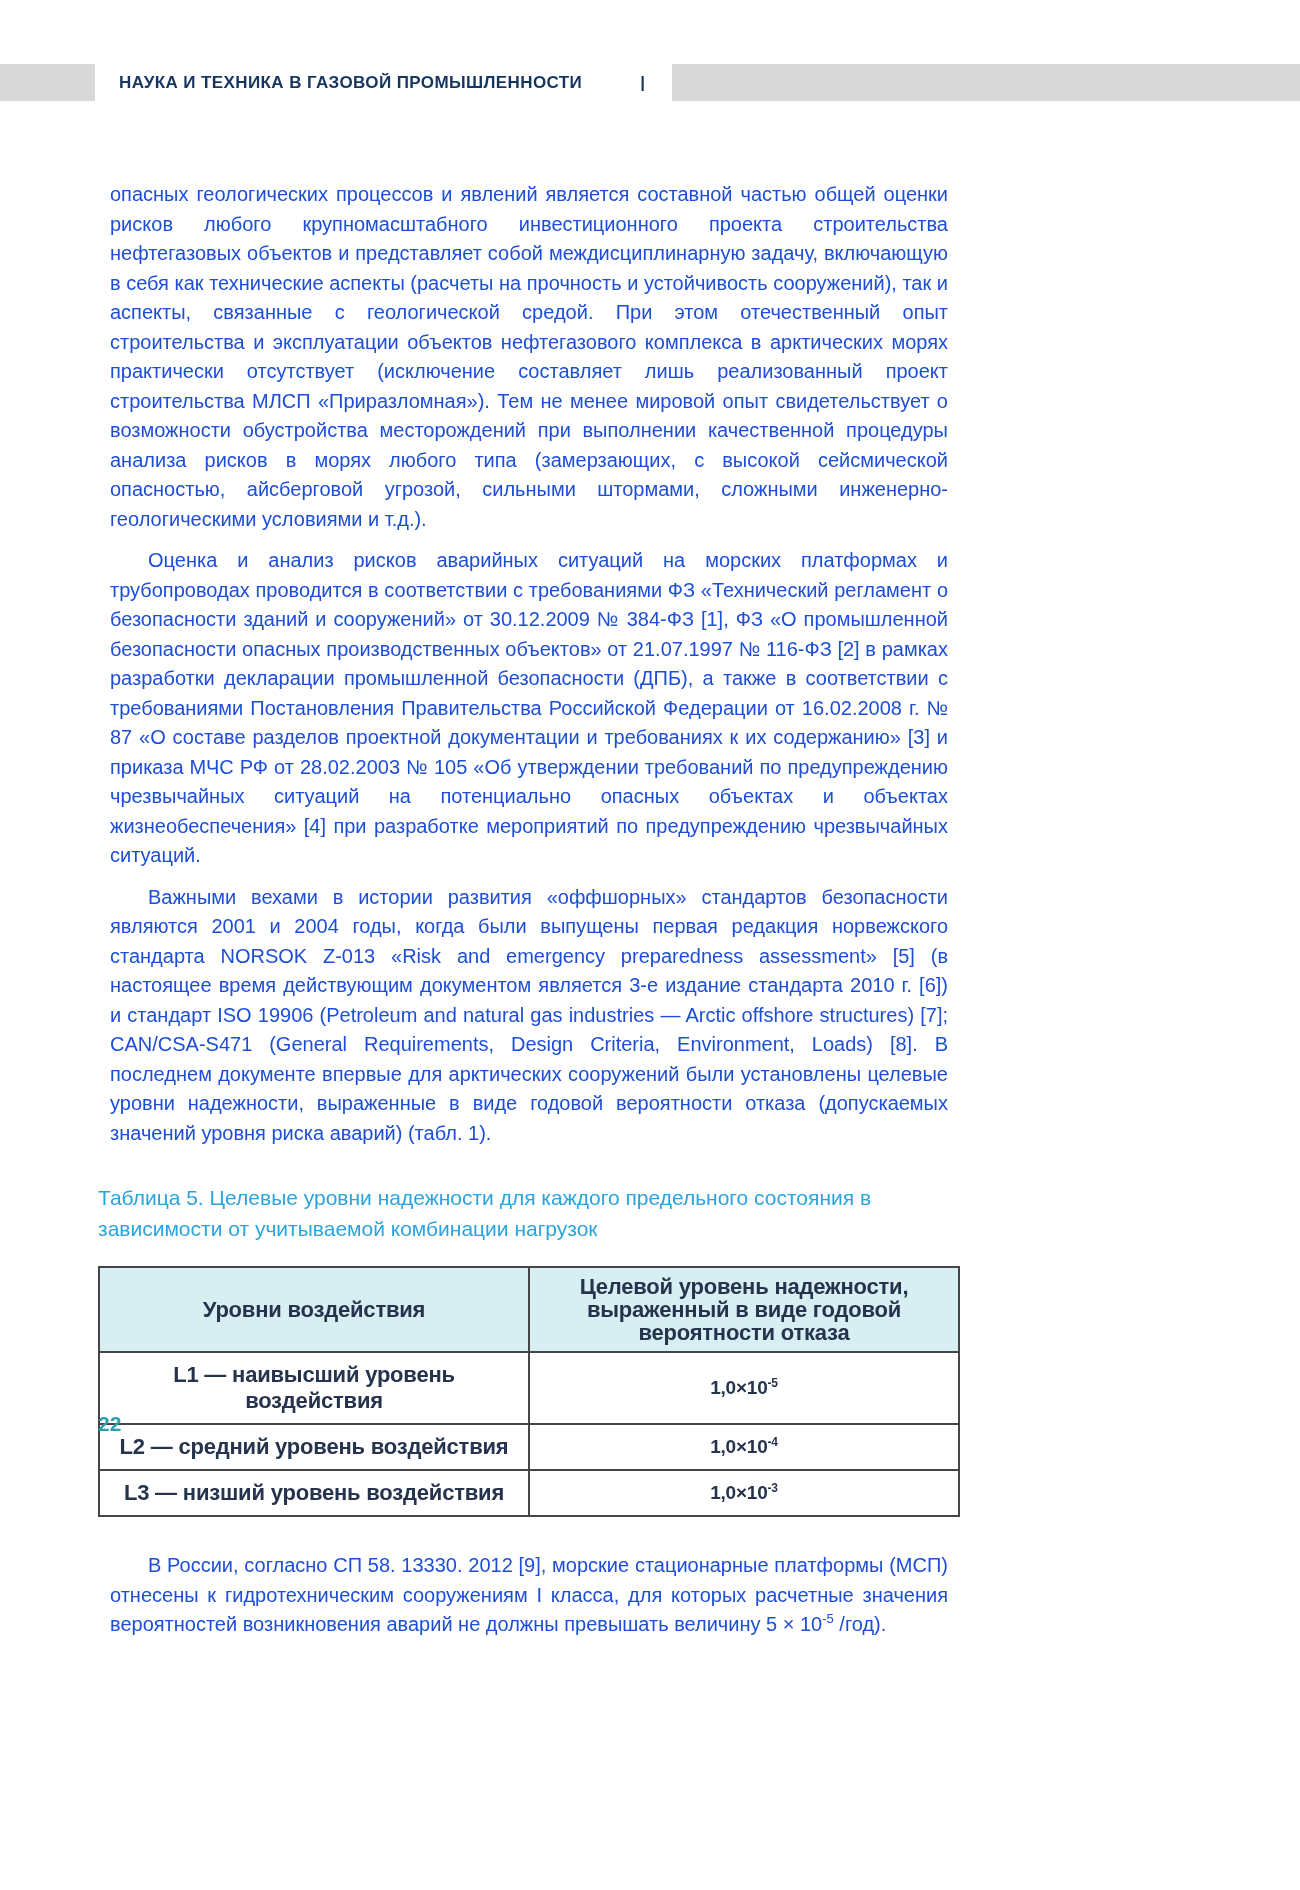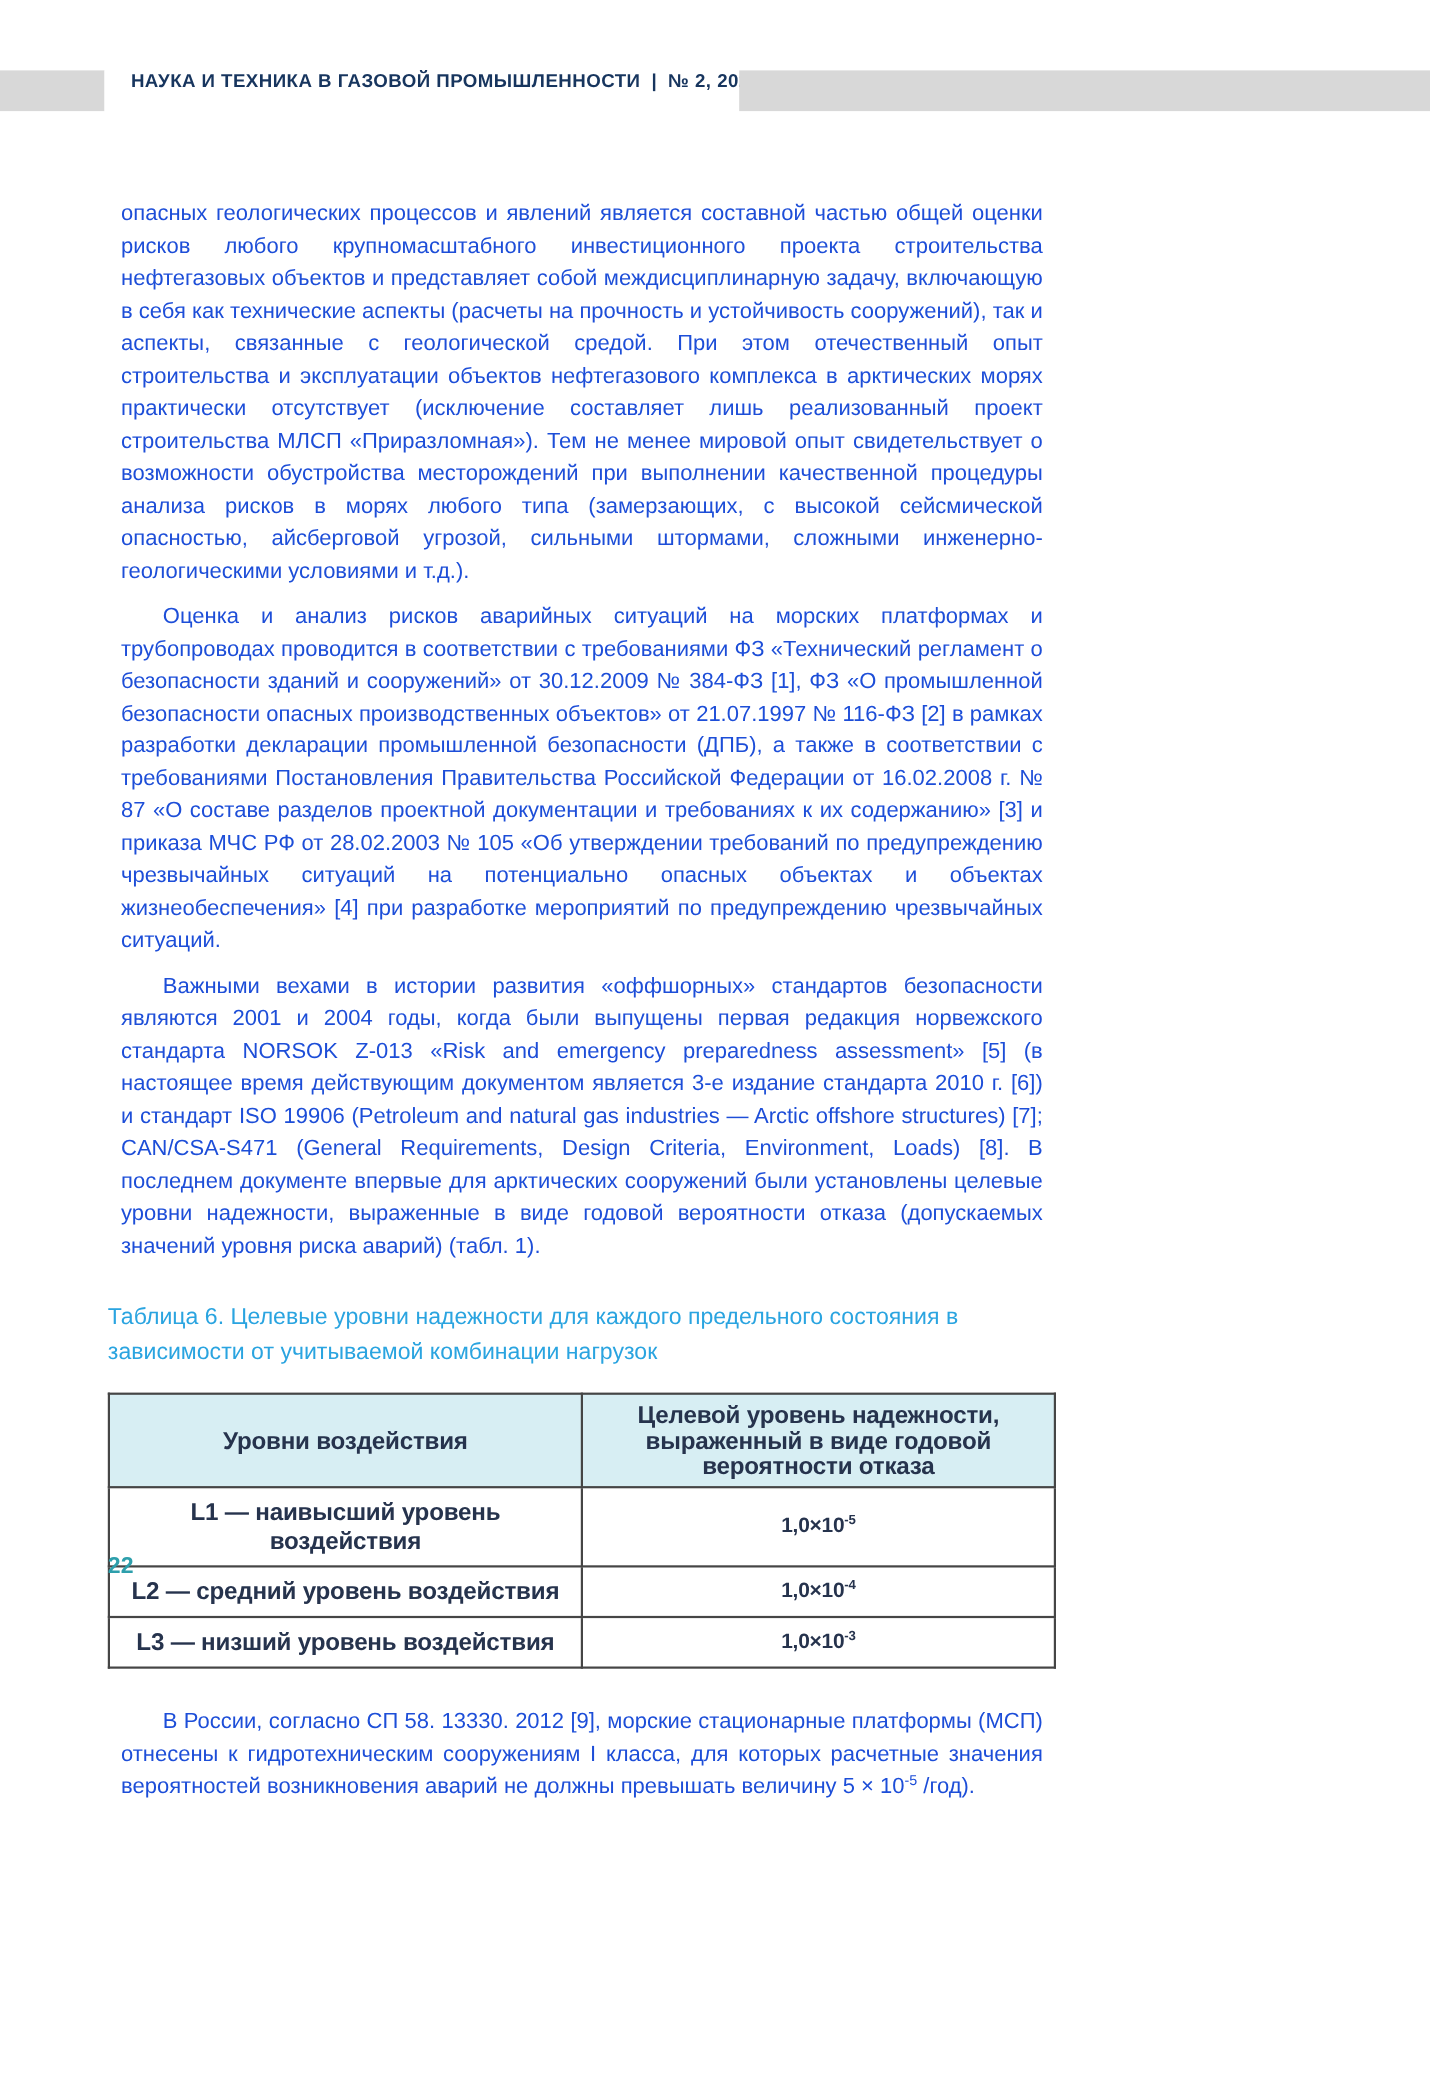--- a/index.html
+++ b/index.html
@@ -25,26 +25,27 @@
   .gray-left  { width: 95px; }
   .gray-right { flex: 1; }
   .white-seg {
     width: 577px; height: 100%;
     background: #ffffff;
     display: flex; align-items: stretch;
   }
   .teal-bar { width: 8px; background: #2d9fac; }
   .header-text {
     flex: 1;
-    display: flex; align-items: flex-start;
+    display: flex; align-items: center;
     padding-left: 24px;
     font-size: 17px; font-weight: bold;
     color: #17355e;
     letter-spacing: 0.4px;
     white-space: nowrap;
+    gap: 48px;
   }
   .header-sep { margin: 0 10px; color: #17355e; }
 
   
   .content {
     position: absolute;
     top: 168px; left: 98px;
     width: 862px;
   }
   .body-p {
@@ -125,21 +126,21 @@
     </div>
     <div class="gray-seg gray-right"></div>
   </div>
 
   <main class="content">
 
     <p class="body-p first">опасных геологических процессов и явлений является составной частью общей оценки рисков любого крупномасштабного инвестиционного проекта строительства нефтегазовых объектов и представляет собой междисциплинарную задачу, включающую в себя как технические аспекты (расчеты на прочность и устойчивость сооружений), так и аспекты, связанные с геологической средой. При этом отечественный опыт строительства и эксплуатации объектов нефтегазового комплекса в арктических морях практически отсутствует (исключение составляет лишь реализованный проект строительства МЛСП «Приразломная»). Тем не менее мировой опыт свидетельствует о возможности обустройства месторождений при выполнении качественной процедуры анализа рисков в морях любого типа (замерзающих, с высокой сейсмической опасностью, айсберговой угрозой, сильными штормами, сложными инженерно-геологическими условиями и т.д.).</p>
     <p class="body-p">Оценка и анализ рисков аварийных ситуаций на морских платформах и трубопроводах проводится в соответствии с требованиями ФЗ «Технический регламент о безопасности зданий и сооружений» от 30.12.2009 № 384-ФЗ [1], ФЗ «О промышленной безопасности опасных производственных объектов» от 21.07.1997 № 116-ФЗ [2] в рамках разработки декларации промышленной безопасности (ДПБ), а также в соответствии с требованиями Постановления Правительства Российской Федерации от 16.02.2008 г. № 87 «О составе разделов проектной документации и требованиях к их содержанию» [3] и приказа МЧС РФ от 28.02.2003 № 105 «Об утверждении требований по предупреждению чрезвычайных ситуаций на потенциально опасных объектах и объектах жизнеобеспечения» [4] при разработке мероприятий по предупреждению чрезвычайных ситуаций.</p>
     <p class="body-p">Важными вехами в истории развития «оффшорных» стандартов безопасности являются 2001 и 2004 годы, когда были выпущены первая редакция норвежского стандарта NORSOK Z-013 «Risk and emergency preparedness assessment» [5] (в настоящее время действующим документом является 3-е издание стандарта 2010 г. [6]) и стандарт ISO 19906 (Petroleum and natural gas industries — Arctic offshore structures) [7]; CAN/CSA-S471 (General Requirements, Design Criteria, Environment, Loads) [8]. В последнем документе впервые для арктических сооружений были установлены целевые уровни надежности, выраженные в виде годовой вероятности отказа (допускаемых значений уровня риска аварий) (табл. 1).</p>
 
-    <h3 class="table-caption">Таблица 6. Целевые уровни надежности для каждого предельного состояния в зависимости от учитываемой комбинации нагрузок</h3>
+    <h3 class="table-caption">Таблица 5. Целевые уровни надежности для каждого предельного состояния в зависимости от учитываемой комбинации нагрузок</h3>
 
     <table class="rel-table">
       <colgroup>
         <col style="width:50%">
         <col style="width:50%">
       </colgroup>
       <thead>
         <tr>
           <th>Уровни воздействия</th>
           <th>Целевой уровень надежности, выраженный в виде годовой вероятности отказа</th>

